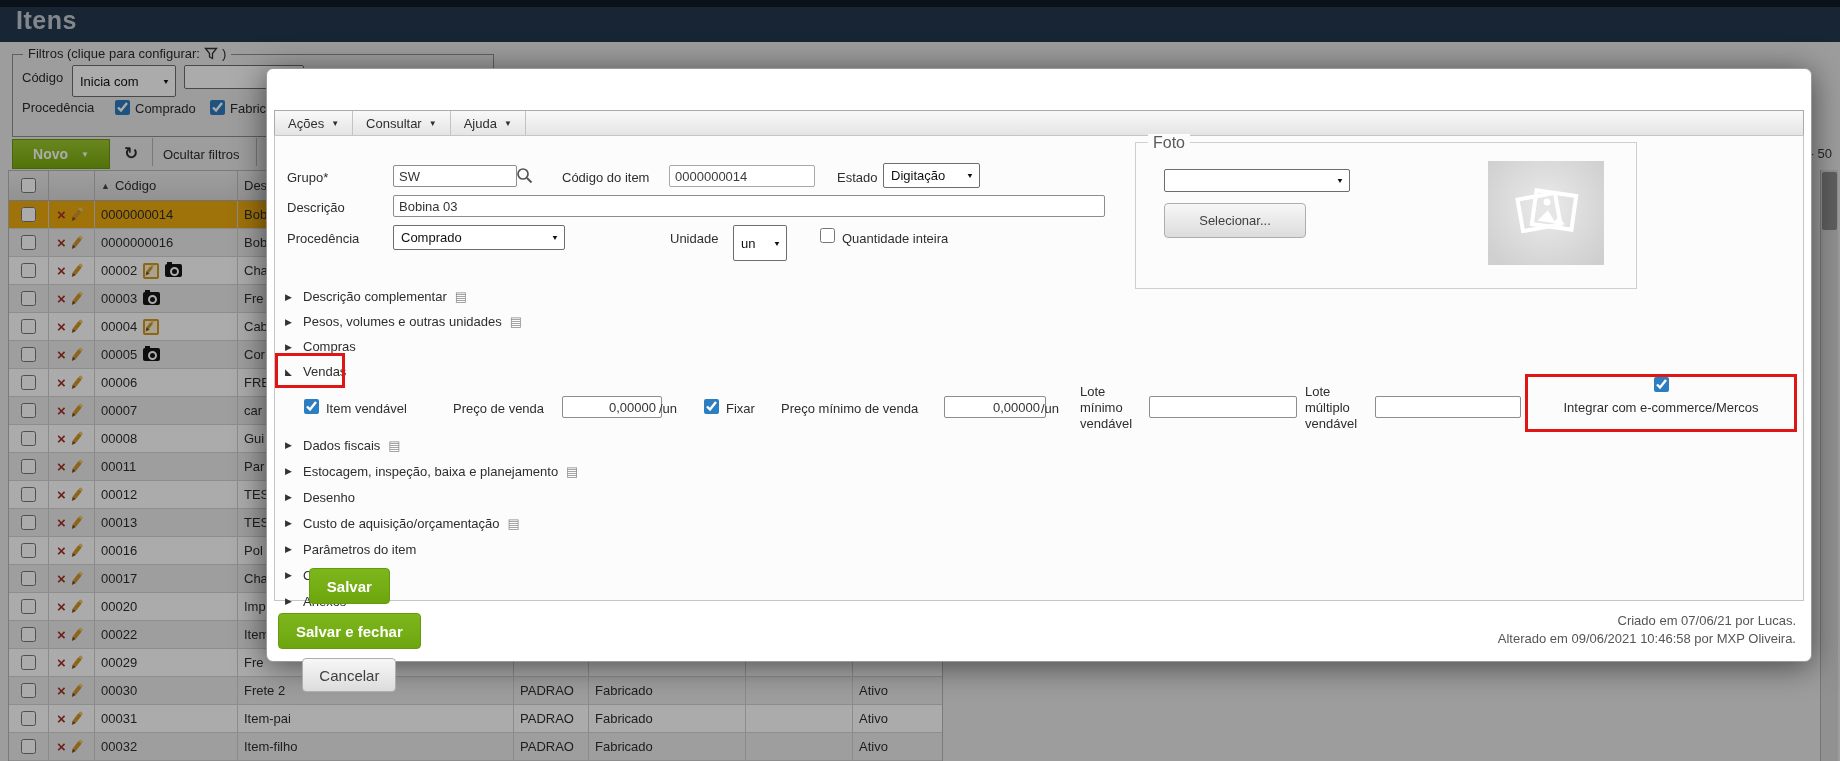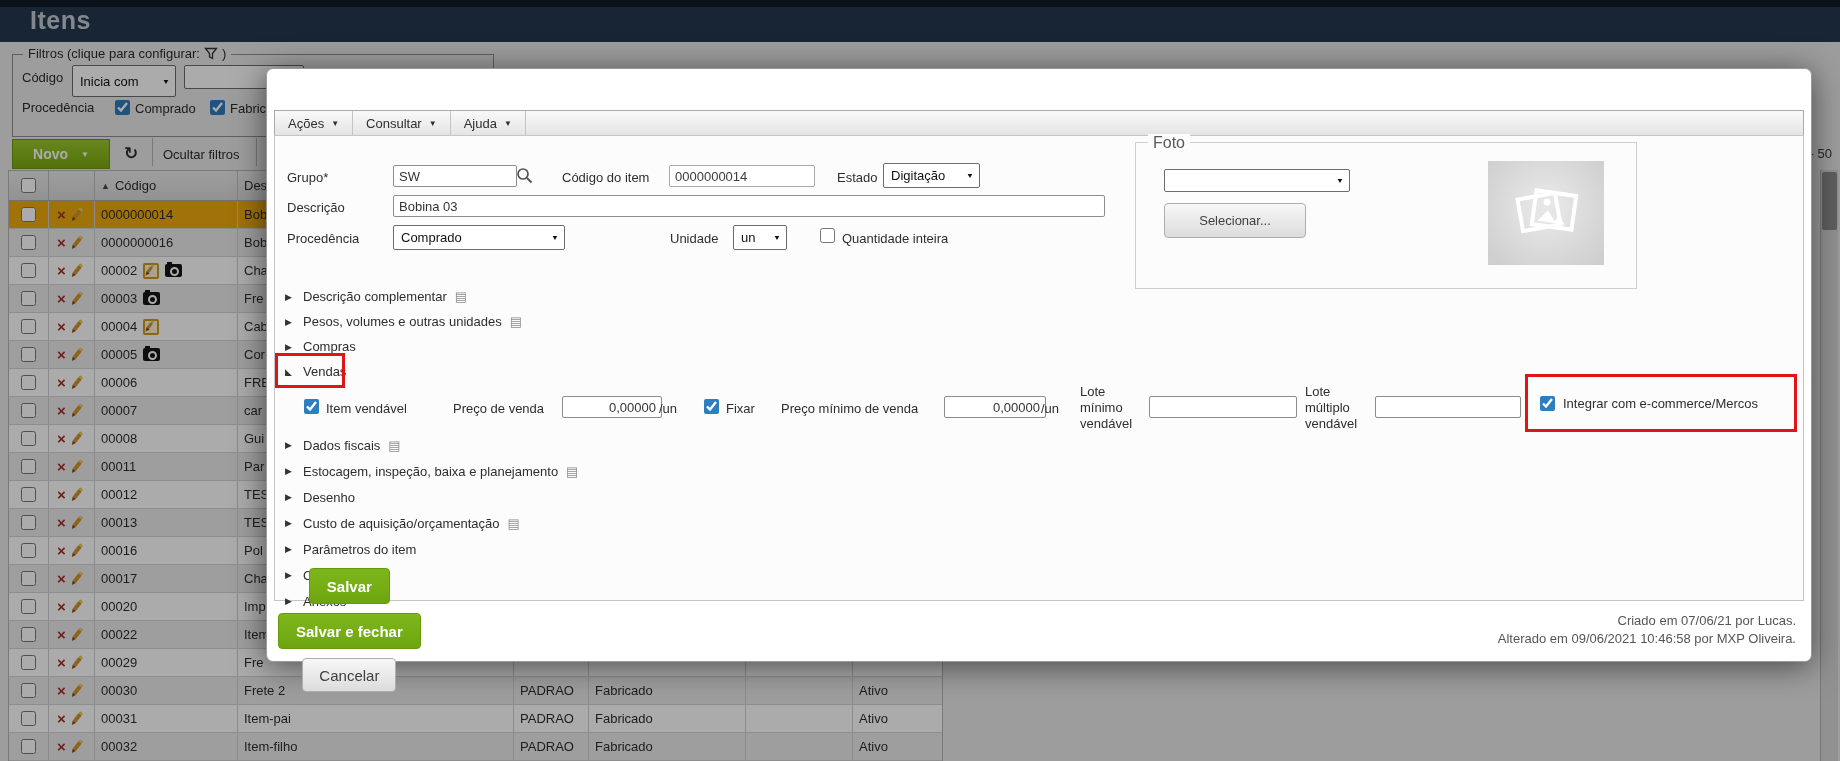--- a/index.html
+++ b/index.html
@@ -1,21 +1,21 @@
 <!DOCTYPE html>
 <html style="--red: #e01616; --green: #7db71c;"><head>
 <meta charset="utf-8">
 <style>
   html,body{margin:0;padding:0;background:#777;}
   body{width:1840px;height:761px;overflow:hidden;font-family:"Liberation Sans","DejaVu Sans",sans-serif;font-size:13px;color:#333;}
   .screen{position:relative;width:1840px;height:761px;background:#eaeaea;overflow:hidden;}
   .abs{position:absolute;}
   
   .topbar{left:0;top:0;width:1840px;height:42px;background:linear-gradient(#0f1a26 0 7px,#24384e 7px);}
-  .app-title{left:30px;top:6px;font-size:25px;font-weight:bold;color:#c3cad2;letter-spacing:.5px;}
+  .app-title{left:16px;top:6px;font-size:25px;font-weight:bold;color:#c3cad2;letter-spacing:.5px;}
   .topmenus{left:102px;top:0;height:42px;display:flex;align-items:center;gap:22px;color:#d3d9df;font-size:13.5px;}
   .tmenu{cursor:default;white-space:nowrap;}
   .caret{font-size:8px;margin-left:5px;vertical-align:1px;}
   .help-badge{display:inline-flex;width:18px;height:18px;border-radius:50%;background:#4a7fb4;color:#fff;font-weight:bold;font-size:12px;align-items:center;justify-content:center;}
   
   .filters{left:10px;top:54px;width:460px;height:68px;border:1px solid #8f8f8f;}
   .filters-legend{position:absolute;left:10px;top:-9px;background:#eaeaea;padding:0 5px;display:flex;align-items:center;gap:4px;color:#2c2c2c;}
   .flabel{color:#2c2c2c;}
   .fsel{background:#fff;border:1px solid #6d6d6d;border-radius:2px;display:flex;align-items:center;justify-content:space-between;padding:0 5px 0 7px;box-sizing:border-box;color:#111;}
   .fsel .ar{font-size:8px;transform:scaleY(.85);margin-left:6px;}
@@ -576,21 +576,21 @@
 
       <span class="abs lab" style="left:12px;top:64px;">Descrição</span>
       <input class="abs inp" style="left: 118px; top: 59px; width: 700px;" value="Bobina 03">
 
       <span class="abs lab" style="left:12px;top:95px;">Procedência</span>
       <span class="abs fsel" style="left:118px;top:89px;width:172px;height:25px;">
           <span>Comprado</span>
           <span class="ar">▼</span>
         </span>
       <span class="abs lab" style="left:395px;top:95px;">Unidade</span>
-      <span class="abs fsel" style="left:458px;top:89px;width:54px;height:25px;">
+      <span class="abs fsel" style="left:458px;top:89px;width:54px;height:36px;">
           <span>un</span>
           <span class="ar">▼</span>
         </span>
       <input type="checkbox" class="abs" style="left: 545px; top: 92px;">
       <span class="abs lab" style="left:567px;top:95px;">Quantidade inteira</span>
 
       <fieldset class="abs fieldset-foto">
         <span class="leg">Foto</span>
         <span class="abs fsel" style="left:28px;top:26px;width:186px;height:23px;">
             <span></span>
@@ -643,21 +643,21 @@
         <span class="abs lab" style="left:384px;top:19px;">/un</span>
         <input type="checkbox" class="abs" style="left: 429px; top: 17px;" checked="">
         <span class="abs lab" style="left:451px;top:19px;">Fixar</span>
         <span class="abs lab" style="left:506px;top:19px;">Preço mínimo de venda</span>
         <input class="abs inp num" style="left: 669px; top: 14px; width: 90px;" value="0,00000">
         <span class="abs lab" style="left:766px;top:19px;">/un</span>
         <span class="abs lab lab3" style="left:805px;top:2px;width:60px;">Lote mínimo vendável</span>
         <input class="abs inp" style="left: 874px; top: 14px; width: 136px;" value="">
         <span class="abs lab lab3" style="left:1030px;top:2px;width:66px;">Lote múltiplo vendável</span>
         <input class="abs inp" style="left: 1100px; top: 14px; width: 134px;" value="">
-        <div class="abs redbox intg" style="left:1250px;top:-8px;width:272px;height:58px;">
+        <div class="abs redbox intg" style="left:1250px;top:-8px;width:272px;height:58px;flex-direction:column;">
           <input type="checkbox" checked="" style="">
           <span class="lab">Integrar com e-commerce/Mercos</span>
         </div>
       </div>
 
       <div class="abs seclist" id="sections-bottom" style="top:296px;">
           <div class="secrow" style="height: 26px;">
             <span class="tri">▶</span>
             <span>Dados fiscais</span>
             <span class="doc">▤</span>

